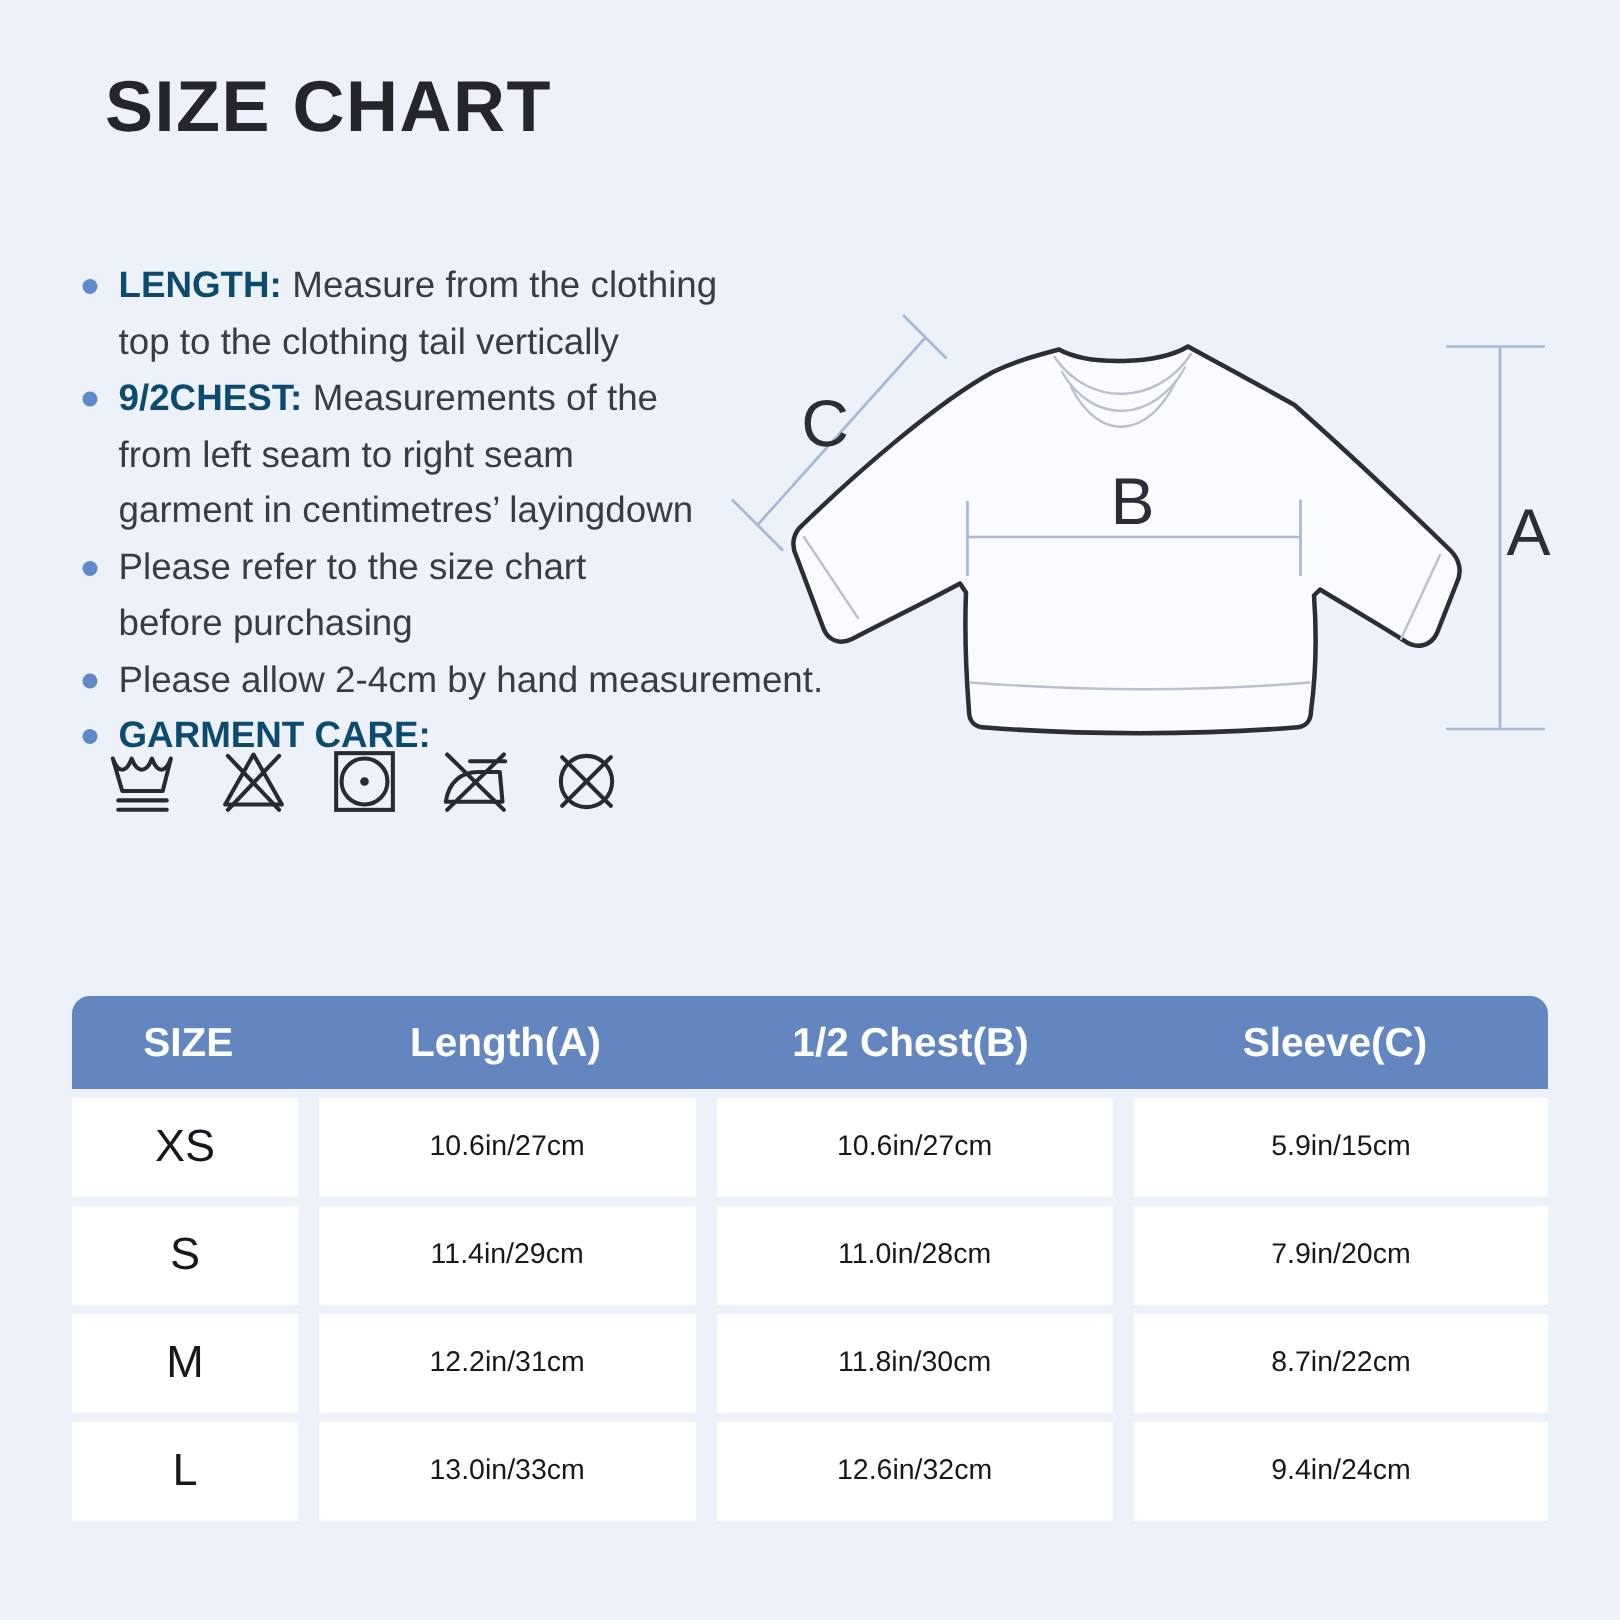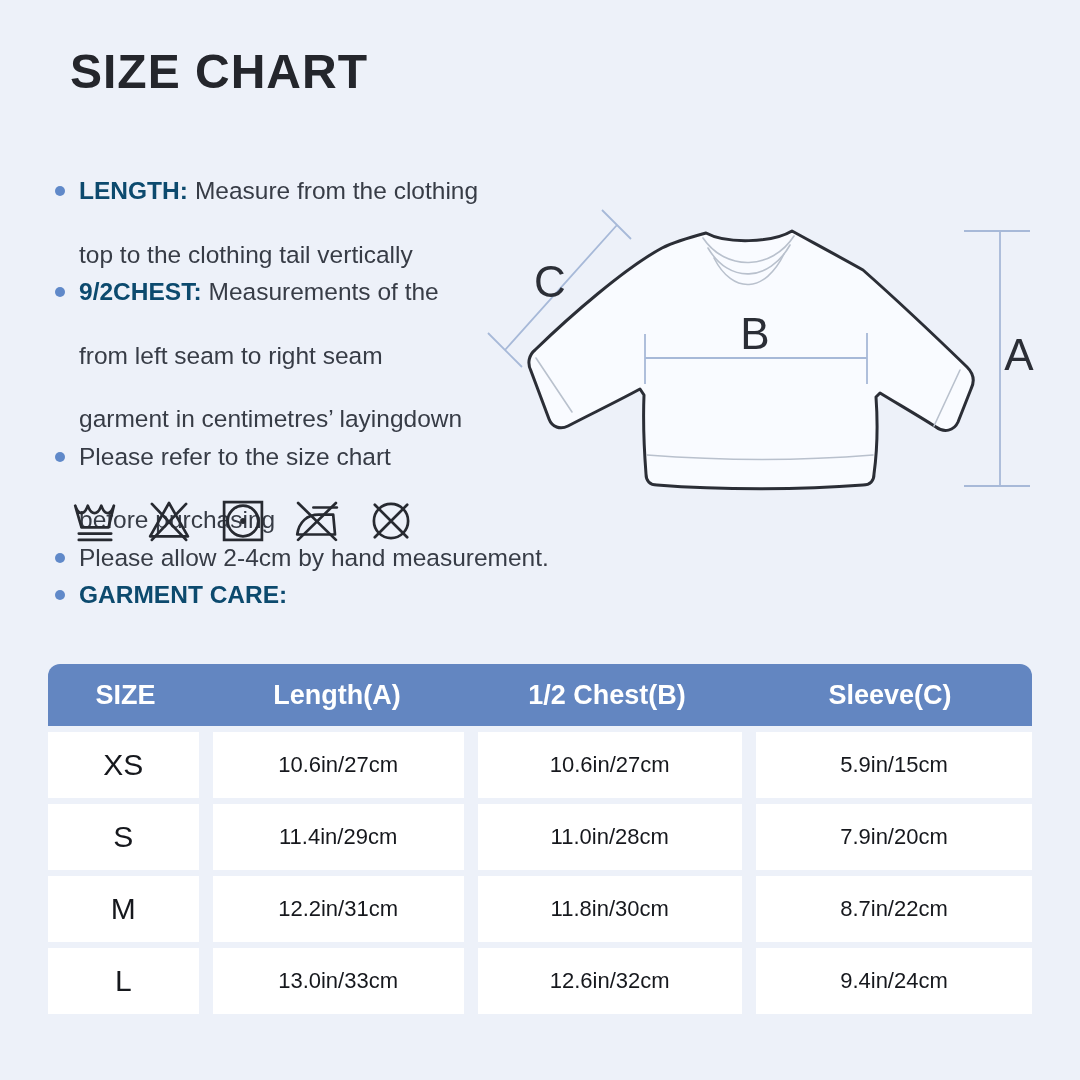--- a/index.html
+++ b/index.html
@@ -18,40 +18,40 @@
     margin:0; padding:0; list-style:none;
     font-size:24.5px; line-height:37.5px; color:#373c46;
   }
   .notes li{ position:relative; padding-left:27px; }
   .dot{
     position:absolute; left:3px; top:14px; width:10px; height:10px;
     border-radius:50%; background:#6089c9;
   }
   .nl{ font-weight:bold; color:#0c4a6e; }
   .nl:not(:empty){ margin-right:7px; }
-  .cont{ display:block;margin-top:26px; }
+  .cont{ display:block; }
   .care-row{
     position:absolute; left:68px; top:494px;
     display:flex; gap:20px; align-items:flex-start;
   }
   .care-row svg{ display:block; }
   .diagram{ position:absolute; left:470px; top:198px; }
   .size-table{ position:absolute; left:48px; top:664px; width:984px; }
   .thead{
     display:flex; gap:5px; background:#6386c1;
     border-radius:12px 12px 0 0; height:62px;
   }
   .th{
     display:flex; align-items:center; justify-content:center;
     color:#ffffff; font-size:27px; font-weight:bold;
   }
   .trow{ display:flex; gap:14px; margin-top:6px; height:66px; }
   .td{
     background:#ffffff; display:flex; align-items:center; justify-content:center;
-    font-size:22px; color:#16181d;
+    font-size:19px; color:#16181d;
   }
   .td.size{ font-size:30px; }
   .c0{ width:155px; } .c1{ width:258px; } .c2{ width:272px; } .c3{ width:284px; }
 </style>
 </head>
 <body>
 
 <div class="canvas">
 
   <h1 class="title">SIZE CHART</h1>

